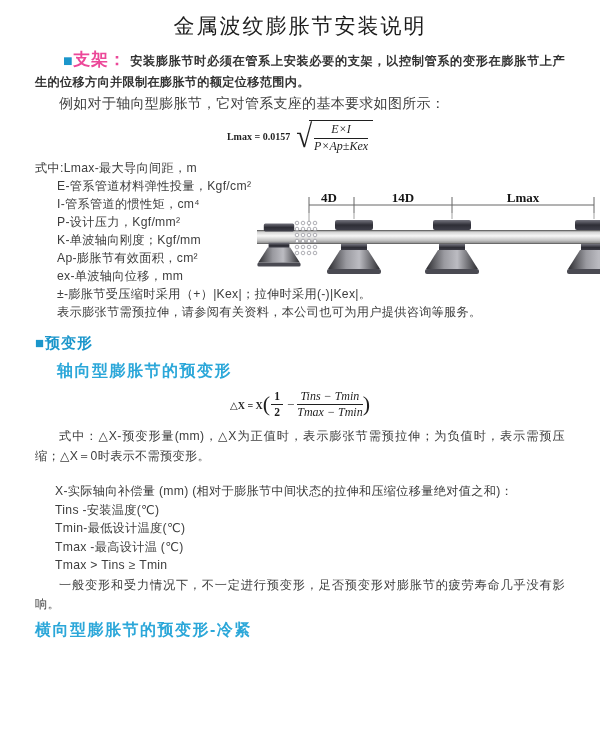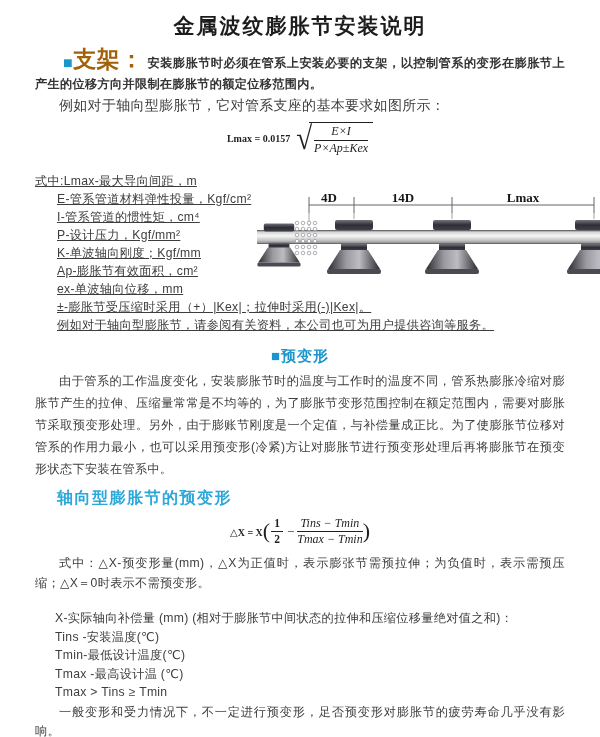--- a/index.html
+++ b/index.html
@@ -5,60 +5,60 @@
   * { margin:0; padding:0; box-sizing:border-box; }
   html,body { background:#f4f4f4; }
   .page {
     position:relative; width:600px; height:737px; margin:0 auto;
     background:#ffffff; overflow:hidden;
     font-family:"Liberation Sans","DejaVu Sans",sans-serif;
     color:#3d3d3d;
   }
   .title {
     padding-top:12px; text-align:center;
-    font-size:21px; font-weight:bold; letter-spacing:2px; color:#1c1c1c;
+    font-size:21px; font-weight:normal; letter-spacing:2px; color:#1c1c1c;
   }
   .content { padding:0 35px; }
 
   
   p.body, .def-line, .def2-line, p.lat-note {
     font-size:12.2px; line-height:21px; letter-spacing:0.3px; text-align:justify;
   }
   p.intro {
     margin-top:9px; font-size:12.2px; line-height:21px; letter-spacing:0.3px;
     text-align:justify; text-indent:28px; font-weight:bold; color:#333;
   }
   .bullet  { color:#1b96cb; font-weight:bold; }
   .bullet.lg { font-size:16px; vertical-align:-1px; }
-  .sec-label { color:#a16207; font-size:23px; font-weight:bold; padding-right:4px; }
+  .sec-label { color:#ec4899; font-size:17px; font-weight:bold; padding-right:4px; }
   p.example { font-size:14px; line-height:20px; letter-spacing:0.3px; text-indent:24px; }
 
   
   .formula { text-align:center; font-family:"Liberation Serif","DejaVu Serif",serif; color:#1f1f1f; }
   .f1 { margin:7px 0 5px; }
   .f2 { margin:8px 0 6px; }
   .f-lhs, .f-lhs2, .f-rhs { font-weight:bold; font-size:10px; vertical-align:middle;text-align:right; }
   .rad-sign { display:inline-block; font-size:29px; line-height:1; vertical-align:middle;
               transform:scaleY(1.12); margin:0 -3px 0 6px; font-weight:400; }
   .rad-body { display:inline-block; vertical-align:middle; border-top:1.4px solid #1f1f1f; padding:2px 5px 0; }
   .frac { display:inline-block; vertical-align:middle; text-align:center; font-size:12px; line-height:1.15; }
   .frac .fnum { display:block; border-bottom:1px solid #1f1f1f; padding:0 3px 1px; }
   .frac .fden { display:block; padding-top:1px; }
   .frac.ital { font-style:italic; }
   .frac.small { font-weight:bold; font-size:11.5px; margin:0 1px; }
   .paren { font-size:22px; font-weight:400; vertical-align:middle; position:relative; top:-1px; }
   .op { vertical-align:middle; margin:0 3px; font-size:13px; }
 
   
-  .defs { margin-top:16px;text-decoration:underline; }
+  .defs { margin-top:5px; }
   .def-line { line-height:18px; text-align:left; }
   .def-line.ind { padding-left:22px; }
 
   
-  .sec-head { margin-top:13px; font-size:15px; font-weight:bold; color:#1b96cb; letter-spacing:1px;text-align:center; }
+  .sec-head { margin-top:13px; font-size:15px; font-weight:bold; color:#1b96cb; letter-spacing:1px; }
   .sec-head .bullet { font-size:15px; }
   p.body { line-height:22px; margin-top:4px; text-indent:24px; }
   .sub-head { font-size:16px; font-weight:bold; color:#2ba7d9; letter-spacing:1.5px; margin-top:8px; }
   .sub-head.sub1 { padding-left:22px; }
   .sub-head.sub2 { padding-left:0; margin-top:6px; }
   p.note { font-size:12.2px; line-height:20px; letter-spacing:0.3px; text-align:justify; text-indent:24px; margin-top:2px; }
   .defs2 { margin-top:16px; }
   .def2-line { line-height:18.5px; padding-left:20px; text-align:left; }
   p.footer-line { font-size:12.2px; line-height:19px; letter-spacing:0.3px; text-indent:24px; text-align:justify; margin-top:1px; }
 
@@ -84,26 +84,25 @@
 
     <div class="defs">
       <div class="def-line">式中:Lmax-最大导向间距，m</div>
       <div class="def-line ind">E-管系管道材料弹性投量，Kgf/cm²</div>
       <div class="def-line ind">I-管系管道的惯性矩，cm⁴</div>
       <div class="def-line ind">P-设计压力，Kgf/mm²</div>
       <div class="def-line ind">K-单波轴向刚度；Kgf/mm</div>
       <div class="def-line ind">Ap-膨胀节有效面积，cm²</div>
       <div class="def-line ind">ex-单波轴向位移，mm</div>
       <div class="def-line ind">±-膨胀节受压缩时采用（+）|Kex|；拉伸时采用(-)|Kex|。</div>
-      <div class="def-line ind">例如对于轴向型膨胀节，请参阅有关资料，本公司也可为用户提供咨询等服务。</div>
+      <div class="def-line ind">表示膨张节需预拉伸，请参阅有关资料，本公司也可为用户提供咨询等服务。</div>
     </div>
 
     <div class="sec-head"><span class="bullet">■</span><span>预变形</span></div>
 
-    <p class="body">由于管系的工作温度变化，安装膨胀节时的温度与工作时的温度不同，管系热膨胀冷缩对膨胀节产生的拉伸、压缩量常常是不均等的，为了膨胀节变形范围控制在额定范围内，需要对膨胀节采取预变形处理。另外，由于膨账节刚度是一个定值，与补偿量成正比。为了使膨胀节位移对管系的作用力最小，也可以采用预变形(冷紧)方让对膨胀节进行预变形处理后再将膨胀节在预变形状态下安装在管系中。</p>
 
     <div class="sub-head sub1">轴向型膨胀节的预变形</div>
 
     <div class="formula f2">
       <span class="f-lhs2">△X = X</span><span class="paren">(</span><span class="frac small"><span class="fnum">1</span><span class="fden">2</span></span><span class="op">−</span><span class="frac ital"><span class="fnum">Tins − Tmin</span><span class="fden">Tmax − Tmin</span></span><span class="paren">)</span>
     </div>
 
     <p class="note">式中：△X-预变形量(mm)，△X为正值时，表示膨张节需预拉伸；为负值时，表示需预压缩；△X＝0时表示不需预变形。</p>
 
     <div class="defs2">

